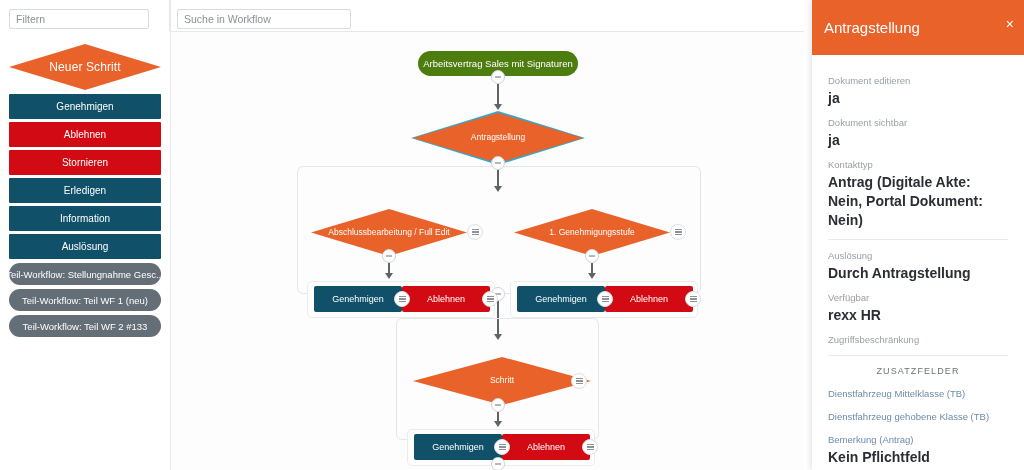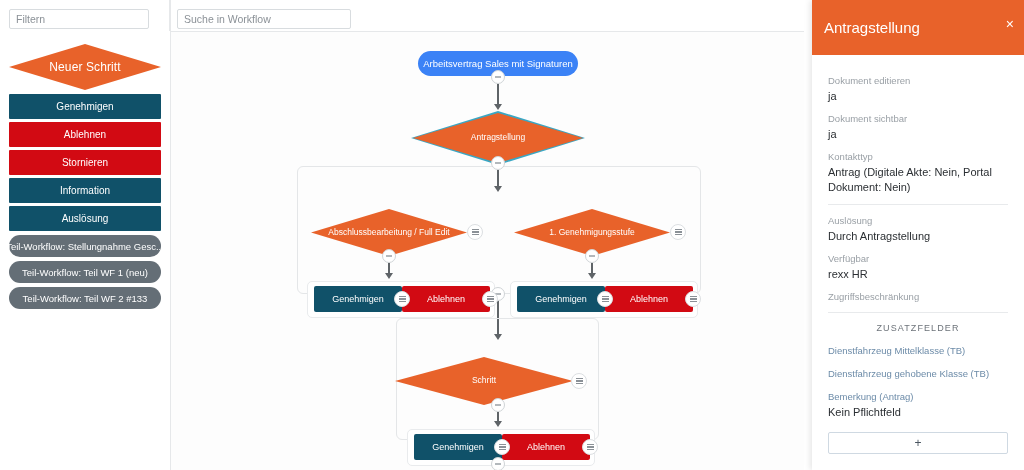--- a/index.html
+++ b/index.html
@@ -82,21 +82,21 @@
     position: absolute; left: 171px; top: 32px; width: 633px; height: 438px;
     background: #fdfdfd; overflow: hidden;
   }
 
   .node {
     position: absolute; display: flex; align-items: center; justify-content: center;
     color: #fff; cursor: pointer;
   }
   
   .node-start {
-    background: #3b82f6; border-radius: 16px; font-size: 9.5px;
+    background: #4d7c0f; border-radius: 16px; font-size: 9.5px;
   }
   
   .node-diamond .dshape {
     position: absolute; inset: 0; background: #e8622a;
     clip-path: polygon(50% 0%, 100% 50%, 50% 100%, 0% 50%);
   }
   .node-diamond.selected .dshape-sel {
     position: absolute; inset: -2px; background: #3aa7c4;
     clip-path: polygon(50% 0%, 100% 50%, 50% 100%, 0% 50%);
     z-index: 0;
@@ -162,21 +162,21 @@
   }
   .rpanel-title { color: #fff; font-size: 15px; font-weight: 400; }
   .rpanel-close {
     position: absolute; right: 10px; top: 17px; color: #fff;
     font-size: 14px; line-height: 1; cursor: pointer; background: none;
     border: none; font-family: "Liberation Sans", sans-serif;
   }
   .rpanel-body { padding: 20px 16px 0 16px; }
   .fld { margin-bottom: 9px; }
   .fld-label { font-size: 9.5px; color: #9aa0a6; margin-bottom: 3px; }
-  .fld-value { font-size: 11px; color: #2b2f33; font-weight: normal; line-height: 1.35; }
+  .fld-value { font-size: 14px; color: #2b2f33; font-weight: bold; line-height: 1.35; }
   .hr { height: 1px; background: #e8eaec; margin: 10px 0 10px 0; }
   .sec-title {
     font-size: 9px; color: #6d737a; letter-spacing: 1.1px;
     text-align: center; margin: 4px 0 12px 0;
   }
   .link-fld { font-size: 9.5px; color: #6c8ba8; margin-bottom: 12px; cursor: pointer; }
   .link-fld.with-val { margin-bottom: 3px; }
   .addbtn {
     display: block; width: 100%; height: 22px; margin-top: 12px;
     border: 1px solid #cfd9e2; background: #fff; color: #4a5560;
@@ -210,20 +210,23 @@
     <div class="pal-btn blue">
       <span>Genehmigen</span>
     </div>
     <div class="pal-btn red">
       <span>Ablehnen</span>
     </div>
     <div class="pal-btn red">
       <span>Stornieren</span>
     </div>
     <div class="pal-btn blue">
+      <span>Erledigen</span>
+    </div>
+    <div class="pal-btn blue">
       <span>Information</span>
     </div>
     <div class="pal-btn blue">
       <span>Auslösung</span>
     </div>
 
     <div class="pal-pill">
       <span>Teil-Workflow: Stellungnahme Gesc...</span>
     </div>
     <div class="pal-pill">
@@ -315,21 +318,21 @@
         <span></span>
         <span></span>
     </div>
 
     <div class="conn-dot" style="left:320px; top:255px;"></div>
     <div class="conn-line" style="left:326.3px; top:269px; height:35px;"></div>
     <div class="conn-arrow" style="left:322.5px; top:302px;"></div>
 
     <div class="frame" style="left:225px; top:286px; width:203px; height:122px;"></div>
 
-    <div class="node node-diamond" style="left:224px; top:325px; width:178px; height:48px;">
+    <div class="node node-diamond" style="left:242px; top:325px; width:178px; height:48px;">
       <div class="dshape"></div>
       <div class="dlabel">Schritt</div>
     </div>
     <div class="hamb" style="left:400px; top:341px;">
       <span></span>
         <span></span>
         <span></span>
     </div>
     <div class="conn-dot" style="left:320px; top:366px;"></div>
     <div class="conn-line" style="left:326.3px; top:380px; height:12px;"></div>

